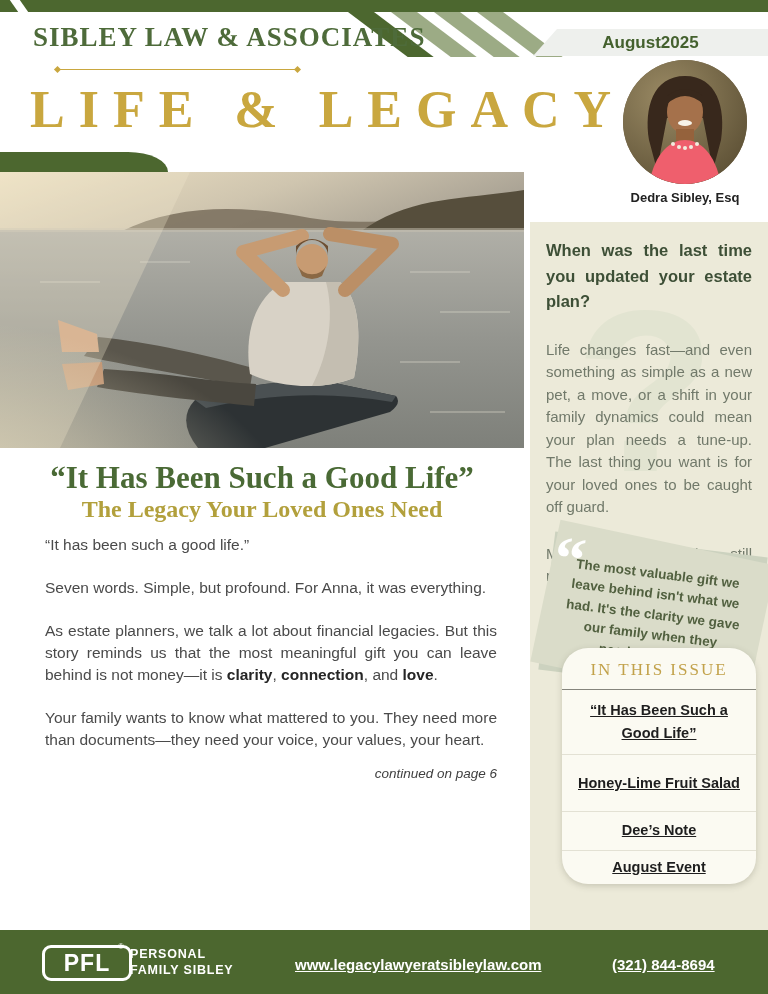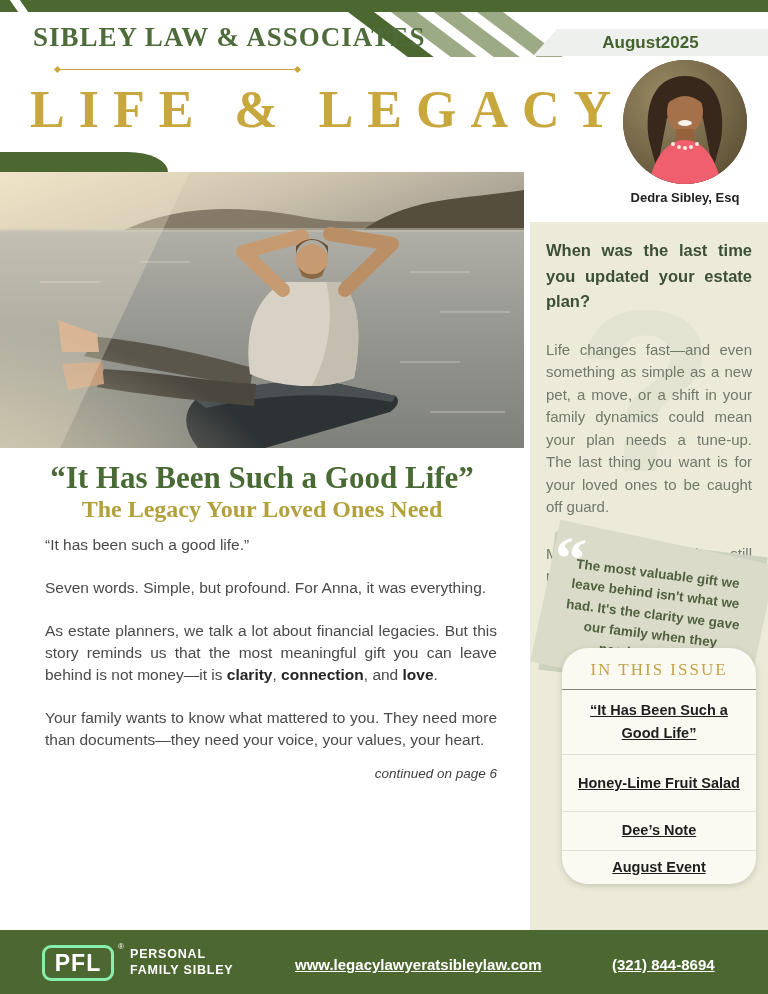--- a/index.html
+++ b/index.html
@@ -92,22 +92,22 @@
     text-align:center; font-size:14.5px; font-weight:700; color:#1e1e1e;
     text-decoration:underline; line-height:1.6; cursor:pointer; }
   .issue-item.i1 { height:88px; }
   .issue-item.i2 { height:76px; }
   .issue-item.i3 { height:52px; }
   .issue-item.i4 { height:45px; }
   .issue-divider { border:none; border-top:1px solid #e3e1d4; width:100%; }
 
   
   .footer { position:absolute; left:0; top:930px; width:768px; height:64px; background:#4c672f; }
-  .pfl-logo { position:absolute; left:42px; top:15px; width:72px; height:36px;
-    border:3px solid #86efac; border-radius:9px; display:flex; align-items:center; justify-content:center;
+  .pfl-logo { position:absolute; left:42px; top:15px; width:90px; height:36px;
+    border:3px solid #ffffff; border-radius:9px; display:flex; align-items:center; justify-content:center;
     color:#ffffff; font-weight:700; font-size:23px; letter-spacing:1px; }
   .pfl-reg { position:absolute; left:118px; top:12px; color:#ffffff; font-size:8px; }
   .footer-brand { position:absolute; left:130px; top:16px; color:#ffffff; font-weight:700;
     font-size:12.5px; letter-spacing:0.8px; line-height:1.3; }
   .footer-link { position:absolute; top:26px; color:#ffffff; font-weight:700; font-size:15px;
     text-decoration:underline; cursor:pointer; }
   .footer-site { left:295px; }
   .footer-phone { left:612px; }
 </style>
 </head>

